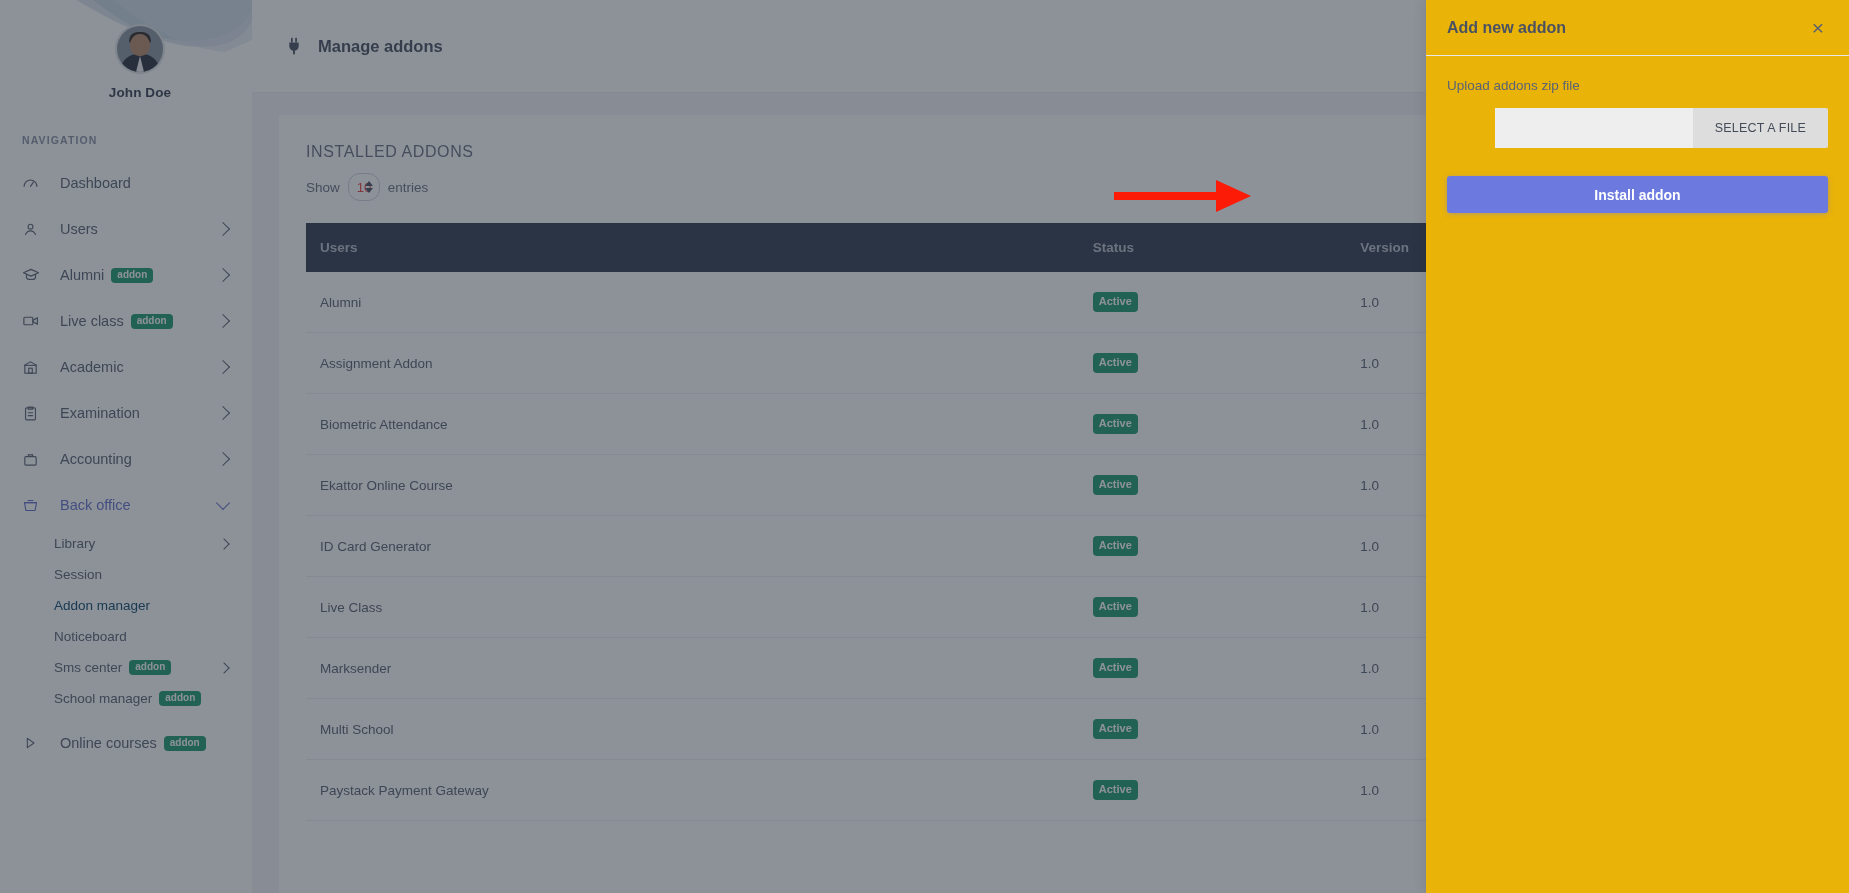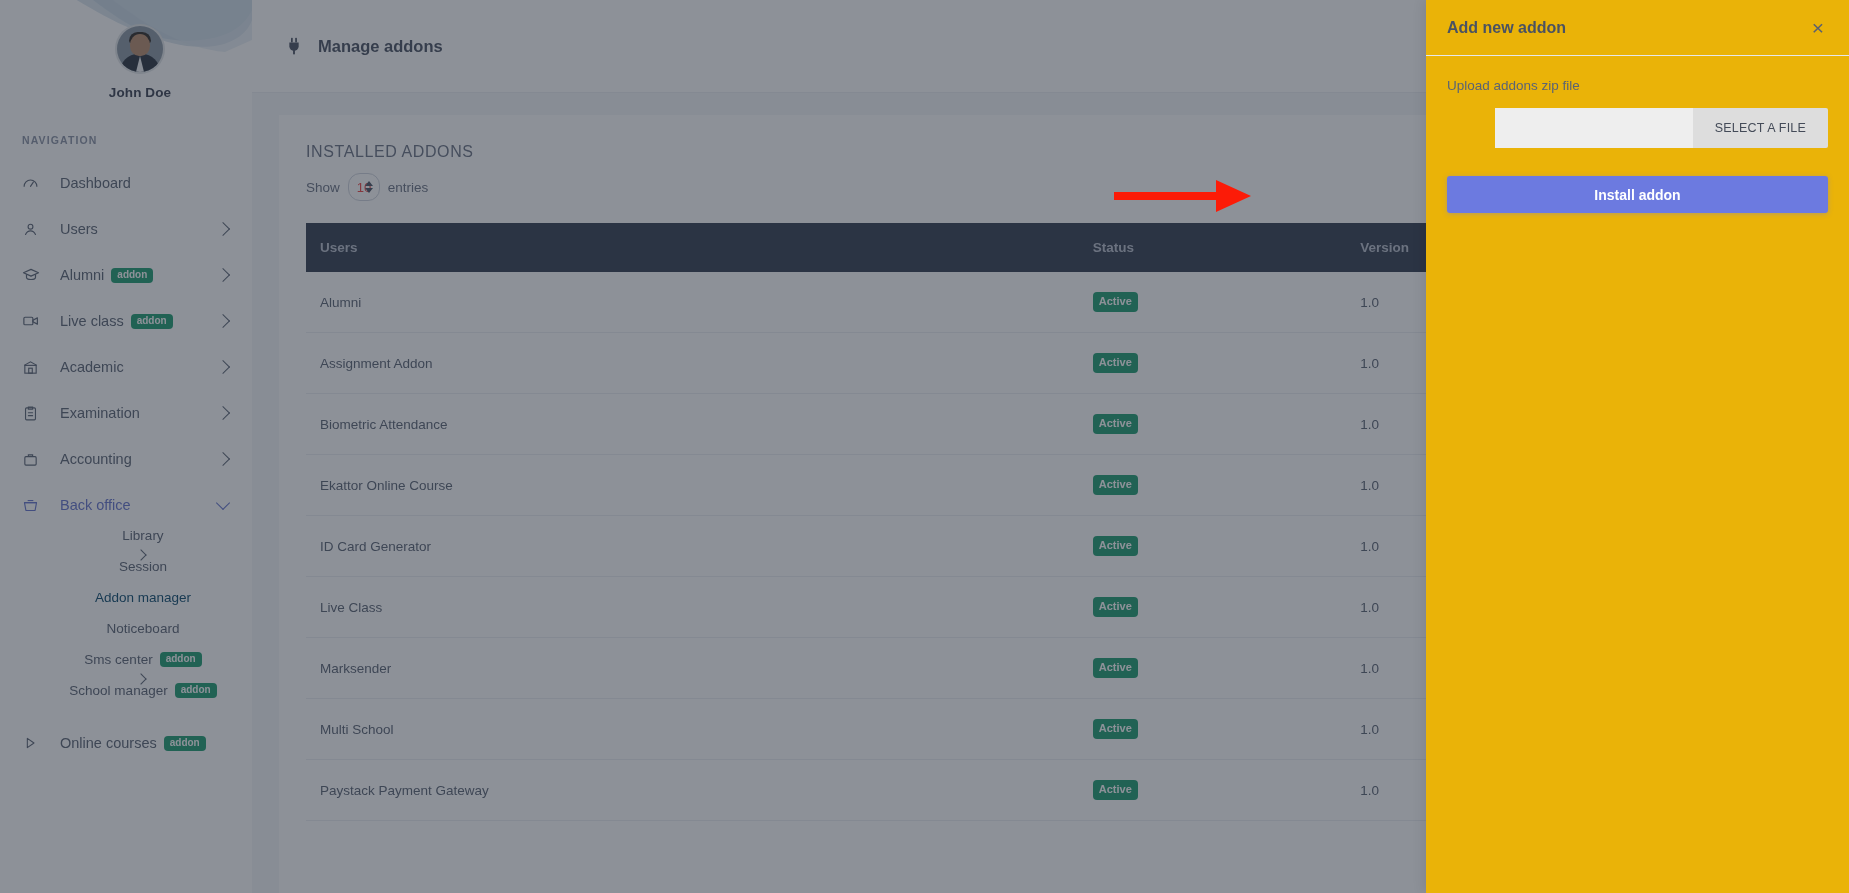--- a/index.html
+++ b/index.html
@@ -160,21 +160,20 @@
     vertical-align: 2px;
     line-height: 1;
   }
 
   .subnav { list-style: none; }
   .subnav .nav-item {
     height: 31px;
     padding-left: 54px;
     font-size: 13.5px;
     color: #5b6474;
-    flex-direction: column;
   }
   .subnav .nav-item.sub-active { color: #0c4a6e; }
   .subnav .nav-item .chev { width: 8px; height: 8px; }
 
   
   #main {
     flex: 1;
     height: 893px;
     background: #f4f6f9;
     overflow: hidden;

